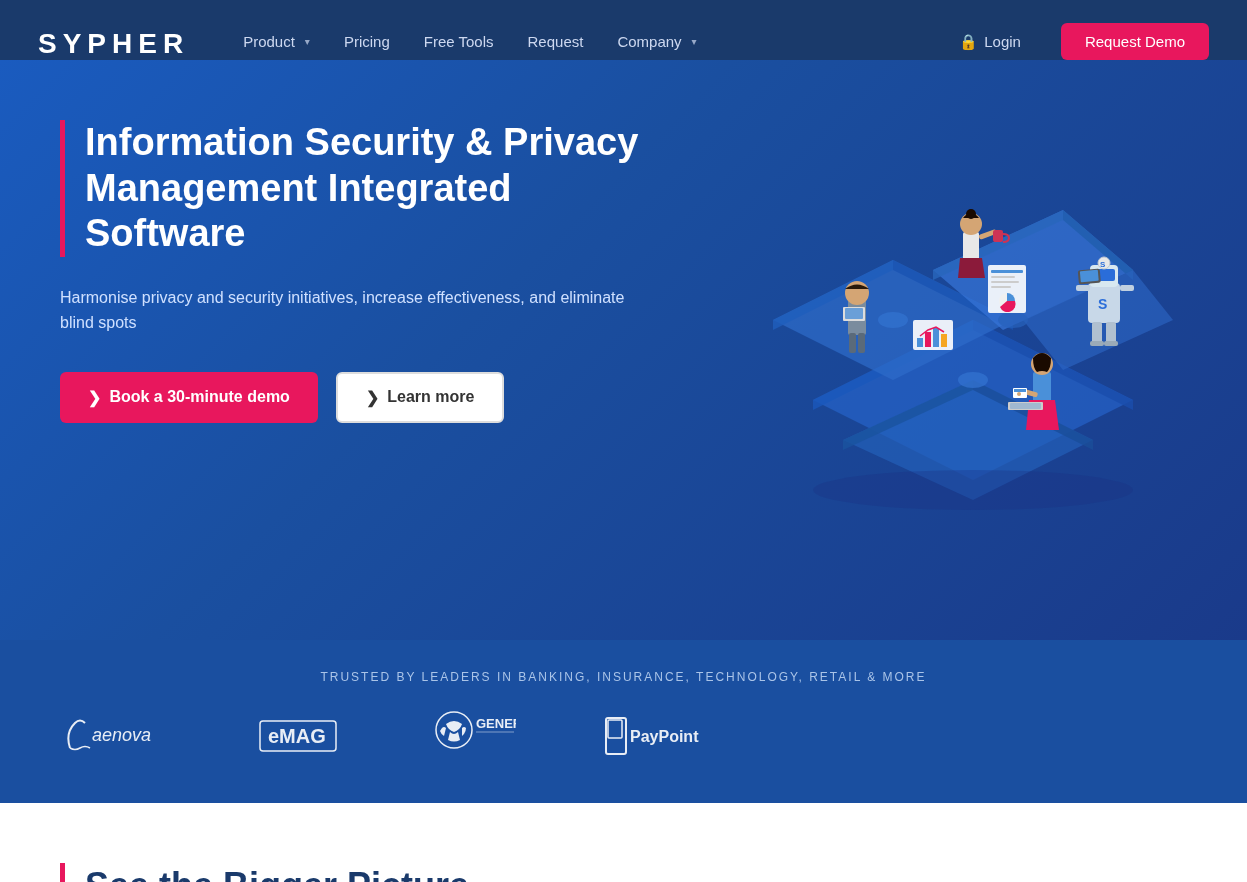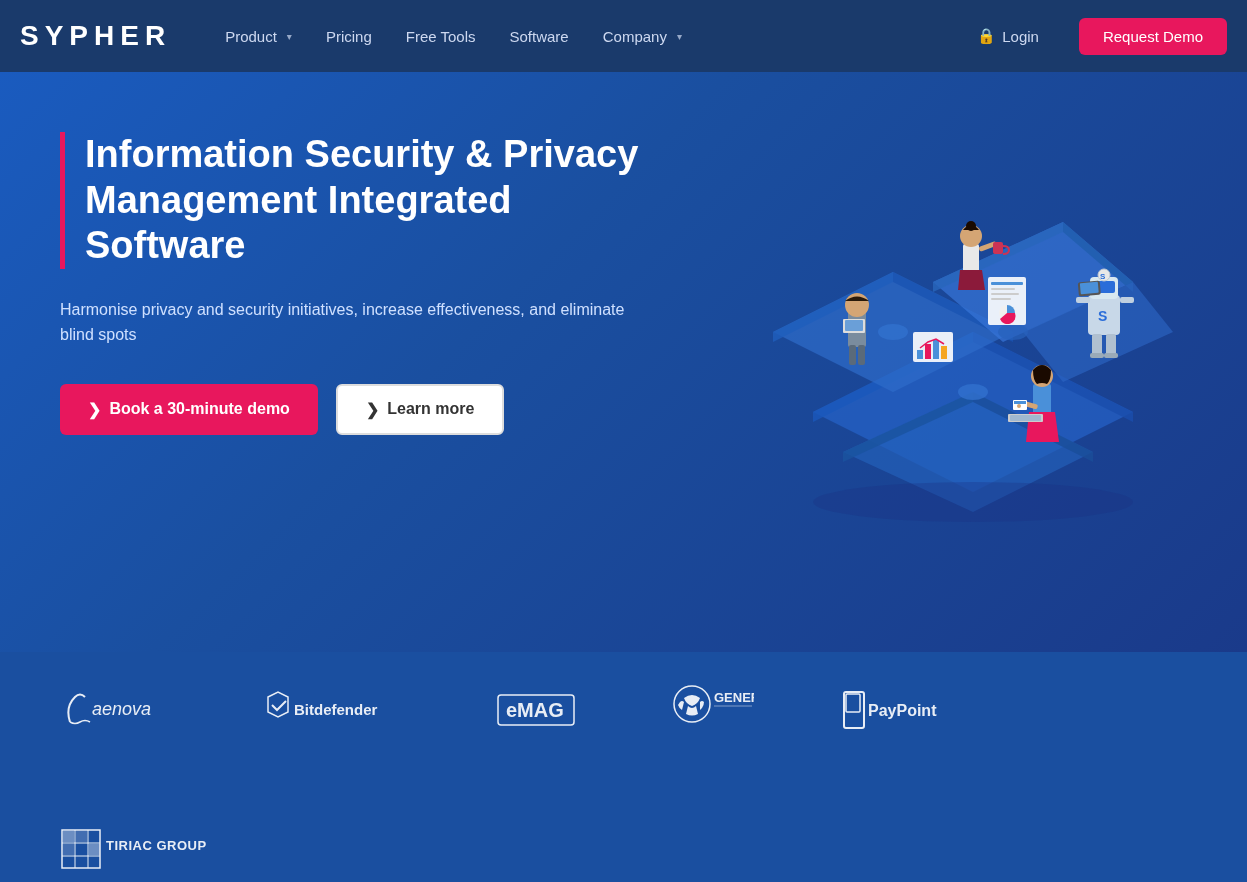--- a/index.html
+++ b/index.html
@@ -2,23 +2,23 @@
 <html><head>
   <meta charset="utf-8">
   <style>
     * { margin: 0; padding: 0; box-sizing: border-box; }
     body { font-family: 'Segoe UI', Arial, sans-serif; background: #fff; overflow-x: hidden; }
 
     
     .navbar {
       background: #1a3a6b;
       display: flex;
-      align-items: center;
-      padding: 0 20px;
-      height: 72px;
+      align-items: flex-end;
+      padding: 0 38px;
+      height: 60px;
       position: relative;
       z-index: 10;
     }
     .navbar-logo {
       display: flex;
       align-items: center;
       margin-right: 40px;
     }
     .logo-text {
       color: #fff;
@@ -207,21 +207,21 @@
       <span>Product</span>
       <span class="chevron">▾</span>
     </a>
     <a class="nav-item">
       <span>Pricing</span>
     </a>
     <a class="nav-item">
       <span>Free Tools</span>
     </a>
     <a class="nav-item">
-      <span>Software</span>
+      <span>Request</span>
     </a>
     <a class="nav-item">
       <span>Company</span>
       <span class="chevron">▾</span>
     </a>
     <div class="nav-login">
       <span>🔒</span>
       <span>Login</span>
     </div>
     <button class="btn-request-demo">Request Demo</button>
@@ -373,37 +373,31 @@
         <path d="M19,36 L19,28 A8,8 0 0,1 27,36Z" fill="#4a90d9"></path>
         <path d="M19,36 L27,36 A8,8 0 0,1 12,42Z" fill="#e8175d"></path>
       </g>
 
       <ellipse cx="280" cy="370" rx="160" ry="20" fill="#1a3080" opacity="0.3"></ellipse>
     </svg>
   </div>
 </section>
 
 <section class="trusted-section">
+  <p class="trusted-label">TRUSTED BY LEADERS IN BANKING, INSURANCE, TECHNOLOGY, RETAIL &amp; MORE</p>
   <div class="logos-row">
 
     <div class="logo-item">
       <svg width="110" height="45" viewBox="0 0 110 45">
         <path d="M10,35 Q5,20 15,10 Q20,5 25,10" stroke="#fff" stroke-width="2" fill="none"></path>
         <path d="M10,35 Q15,38 20,35 Q25,32 30,35" stroke="#fff" stroke-width="1.5" fill="none"></path>
         <text x="32" y="28" font-size="18" fill="#fff" font-style="italic" font-weight="300">aenova</text>
       </svg>
     </div>
 
-    <div class="logo-item">
-      <svg width="150" height="45" viewBox="0 0 150 45">
-        <polygon points="10,10 20,5 30,10 30,25 20,30 10,25" fill="none" stroke="#fff" stroke-width="1.5"></polygon>
-        <polyline points="14,18 19,23 28,14" stroke="#fff" stroke-width="2" fill="none"></polyline>
-        <text x="36" y="28" font-size="15" fill="#fff" font-weight="700">Bitdefender</text>
-      </svg>
-    </div>
 
     <div class="logo-item">
       <svg width="80" height="45" viewBox="0 0 80 45">
         <rect x="2" y="8" width="76" height="30" fill="none" stroke="#fff" stroke-width="1.5" rx="3"></rect>
         <text x="10" y="30" font-size="20" fill="#fff" font-weight="700">eMAG</text>
       </svg>
     </div>
 
     <div class="logo-item">
       <svg width="90" height="55" viewBox="0 0 90 55">
@@ -420,36 +414,20 @@
 
     <div class="logo-item">
       <svg width="130" height="45" viewBox="0 0 130 45">
 
         <rect x="2" y="5" width="20" height="36" fill="none" stroke="#fff" stroke-width="2" rx="2"></rect>
         <rect x="4" y="7" width="14" height="18" fill="none" stroke="#fff" stroke-width="1.5" rx="1"></rect>
         <text x="26" y="29" font-size="16" fill="#fff" font-weight="700">PayPoint</text>
       </svg>
     </div>
 
-    <div class="logo-item">
-      <svg width="160" height="50" viewBox="0 0 160 50">
-
-        <rect x="2" y="5" width="38" height="38" fill="none" stroke="#fff" stroke-width="1.5"></rect>
-        <line x1="15" y1="5" x2="15" y2="43" stroke="#fff" stroke-width="1"></line>
-        <line x1="28" y1="5" x2="28" y2="43" stroke="#fff" stroke-width="1"></line>
-        <line x1="2" y1="18" x2="40" y2="18" stroke="#fff" stroke-width="1"></line>
-        <line x1="2" y1="31" x2="40" y2="31" stroke="#fff" stroke-width="1"></line>
-
-        <rect x="3" y="6" width="11" height="11" fill="#fff" opacity="0.4"></rect>
-        <rect x="16" y="6" width="11" height="11" fill="#fff" opacity="0.2"></rect>
-        <rect x="3" y="19" width="11" height="11" fill="#fff" opacity="0.2"></rect>
-        <rect x="29" y="19" width="11" height="11" fill="#fff" opacity="0.4"></rect>
-        <text x="46" y="25" font-size="13" fill="#fff" font-weight="700" letter-spacing="0.5">TIRIAC GROUP</text>
-      </svg>
-    </div>
 
   </div>
 </section>
 
 <section class="bottom-section">
   <div class="bottom-title-border">
     <h2 class="bottom-title">See the Bigger Picture</h2>
   </div>
 </section>
 

